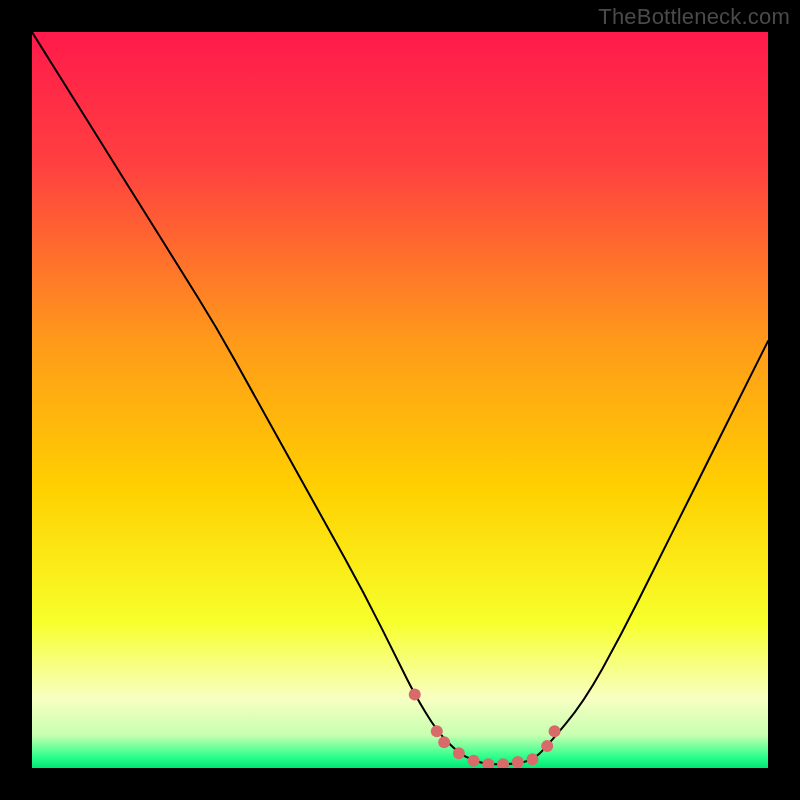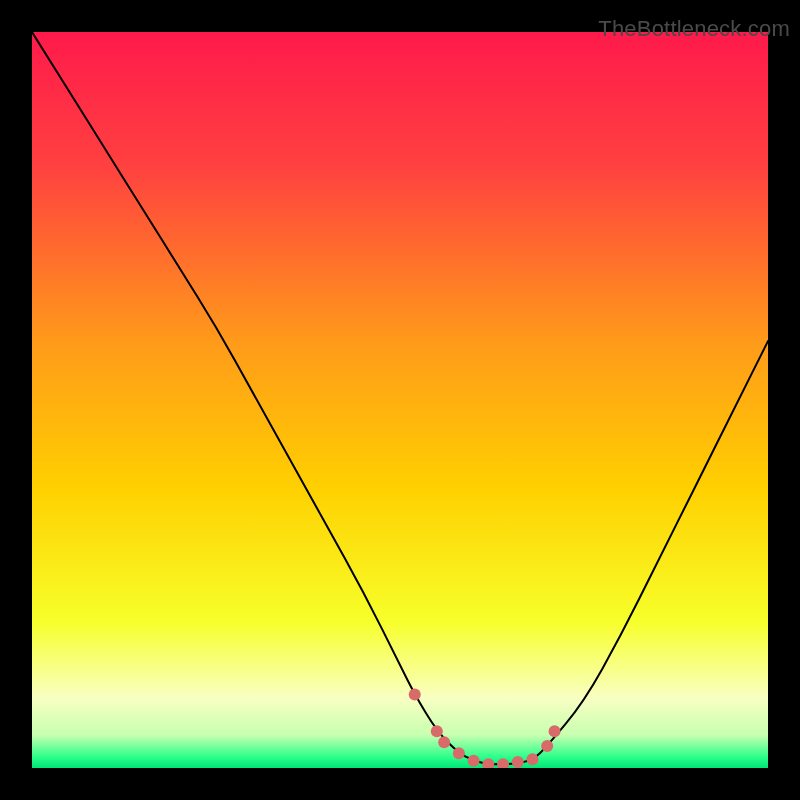--- a/index.html
+++ b/index.html
@@ -11,21 +11,21 @@
     overflow: hidden;
   }
   .outer {
     position: relative;
     width: 800px;
     height: 800px;
     background: #000;
   }
   .watermark {
     position: absolute;
-    top: 16px;
+    top: 4px;
     right: 10px;
     font-family: Arial, Helvetica, sans-serif;
     font-size: 22px;
     color: #4a4a4a;
     letter-spacing: 0.2px;
     z-index: 10;
   }
   .plot {
     position: absolute;
     left: 32px;

